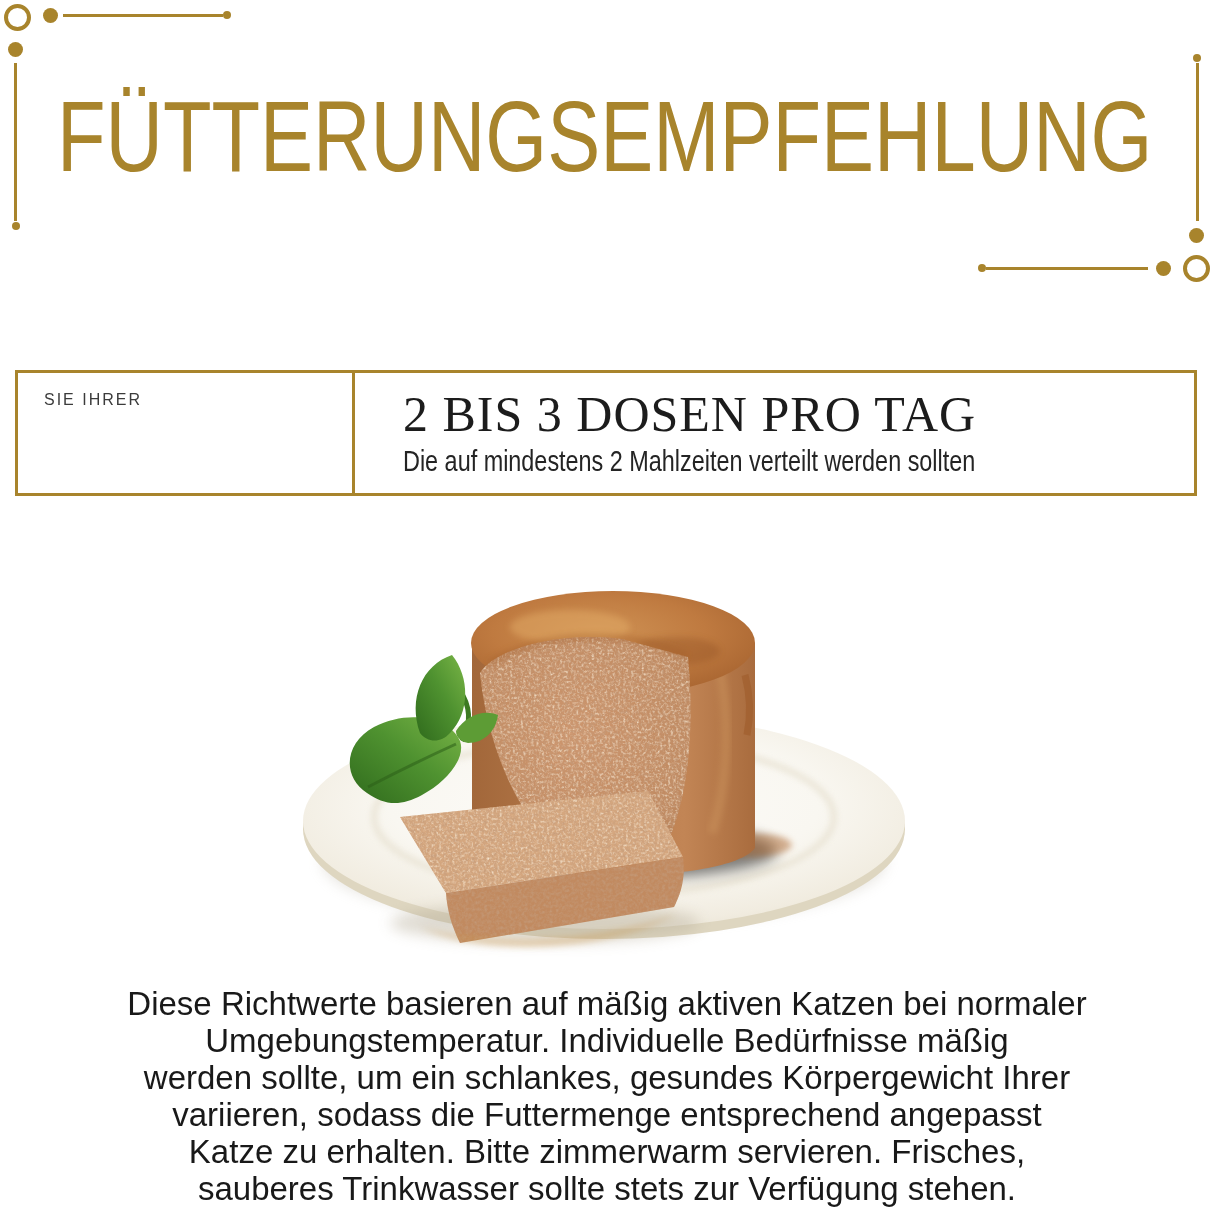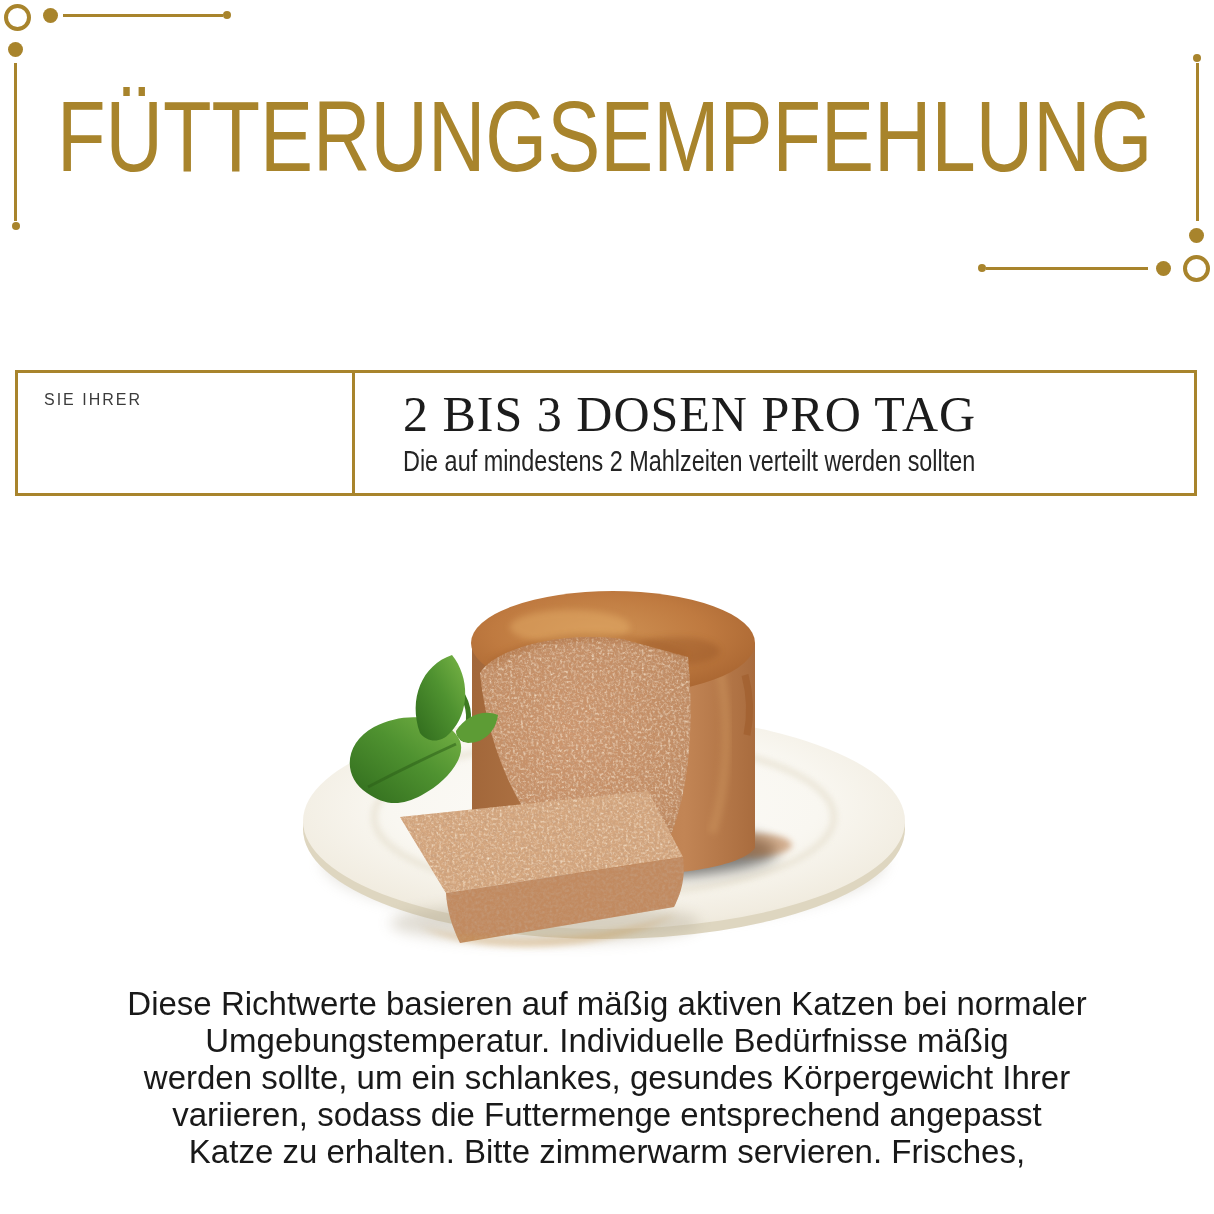--- a/index.html
+++ b/index.html
@@ -159,15 +159,16 @@
     <path d="M170,178 C158,144 172,110 202,100 C220,122 220,158 200,178 C190,189 177,187 170,178 Z" fill="url(#leafG)"></path>
     <path d="M206,176 C216,160 234,154 248,160 C246,176 234,188 218,188 C210,186 206,182 206,176 Z" fill="#5d9c35"></path>
   </svg>
 
   <div class="footnote">
     <div>Diese Richtwerte basieren auf mäßig aktiven Katzen bei normaler</div>
     <div>Umgebungstemperatur. Individuelle Bedürfnisse mäßig</div>
     <div>werden sollte, um ein schlankes, gesundes Körpergewicht Ihrer</div>
     <div>variieren, sodass die Futtermenge entsprechend angepasst</div>
     <div>Katze zu erhalten. Bitte zimmerwarm servieren. Frisches,</div>
+    <div>sauberes Trinkwasser sollte stets zur Verfügung stehen.</div>
   </div>
 
 </div>
 
 </body></html>

